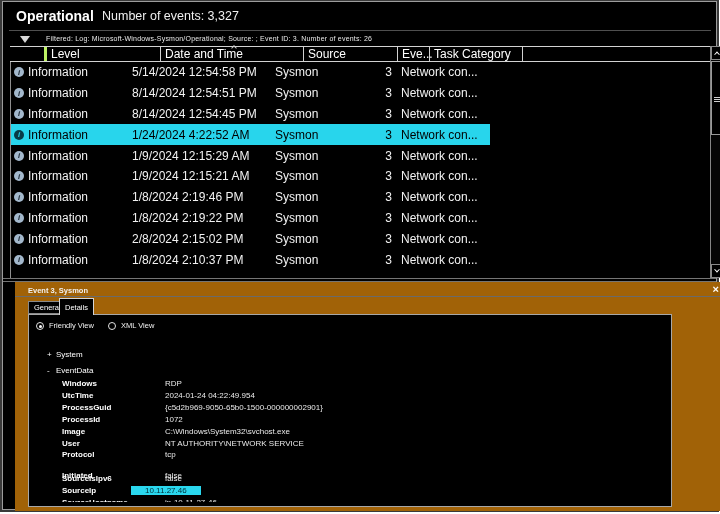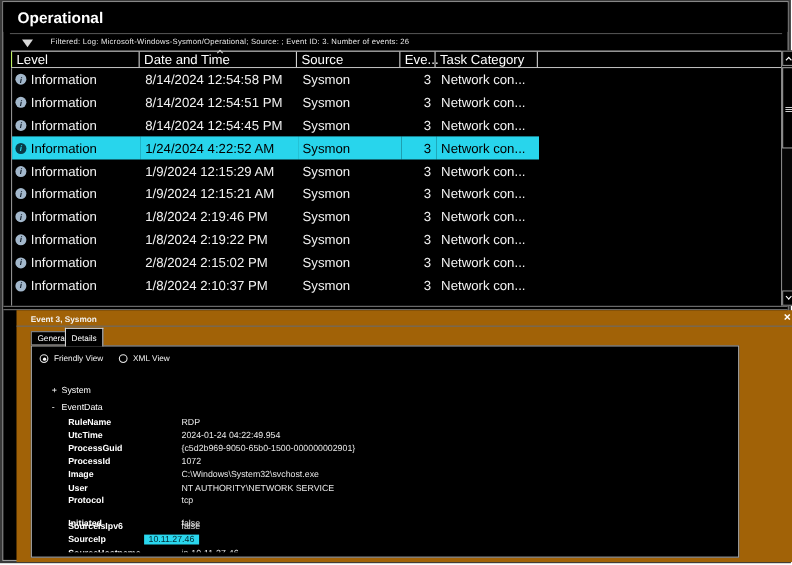--- a/index.html
+++ b/index.html
@@ -19,21 +19,21 @@
   .funnel { position:absolute; left:11px; top:5px; width:0; height:0;
             border-left:5px solid transparent; border-right:5px solid transparent;
             border-top:7px solid #d8d8d8; }
   .filter-text { position:absolute; left:37px; top:4px; color:#e9e9e9; font-size:7px; letter-spacing:.2px; }
 
   
   .grid-header { position:absolute; left:7px; top:44px; width:700px; height:16px; display:flex;
                  border-top:1px solid #d2d2d2; border-bottom:1px solid #d2d2d2; background:#000; }
   .hdr-cell { display:flex; align-items:center; color:#fff; font-size:12px; padding-left:4px;
               border-right:1px solid #d2d2d2; position:relative; height:100%; }
-  .hdr-cell:first-child { border-left:1px solid #bef264; }
+  .hdr-cell:first-child { border-left:3px solid #bef264;margin-left:34px; }
   .hdr-fill { flex:1; border-right:0; }
   .w-level{width:117px}.w-date{width:143px}.w-src{width:94px}.w-eid{width:32px}.w-task{width:93px}
   .sort-caret { position:absolute; left:50%; top:-1px; width:4px; height:4px;
                 border-left:1px solid #cfcfcf; border-top:1px solid #cfcfcf; transform:rotate(45deg); }
 
   
   .rows-area { position:absolute; left:7px; top:60px; width:700px; height:216px;
                border-left:1px solid #8f8f8f; background:#000; }
   .row { display:flex; height:20.8px; color:#f2f2f2; font-size:12px; }
   .cell { display:flex; align-items:center; height:100%; }
@@ -85,33 +85,34 @@
   .radio { position:absolute; width:8px; height:8px; border:1px solid #e3e3e3; border-radius:50%; top:7px; }
   .radio.sel::after { content:''; position:absolute; inset:1.5px; background:#fff; border-radius:50%; }
   .radio-label { position:absolute; top:6px; color:#f2f2f2; font-size:7.5px; }
 
   .tree { position:absolute; left:0; top:33px; width:660px; height:154px; overflow:hidden; }
   .t-node { position:absolute; left:18px; color:#fff; font-size:8px; font-weight:normal; }
   .t-node .tg { display:inline-block; width:9px; }
   .t-row { position:absolute; left:0; width:100%; height:12px; }
   .t-key { position:absolute; left:33px; color:#fff; font-size:8px; font-weight:bold; }
   .t-val { position:absolute; left:102px; color:#e9e9e9; font-size:8px; white-space:pre;padding-left:34px; }
-  .t-val.hl { background:#2ad7ee; color:#022b33; padding:0 4px; }
+  .t-val.hl { background:#2ad7ee; color:#022b33; padding:0 14px; }
 
   .vsb.detail { left:675px; top:24px; width:12px; height:156px; border:1px solid #b0b0b0; background:#000; }
   .vsb.detail .sb-box { border:0; height:13px; }
   .sb-thumb-light { position:absolute; left:1px; top:14px; width:8px; height:76px; background:#ececec; }
 </style>
 </head>
 <body>
 
 <div class="window">
 
   <div class="title-bar">
     <span class="pane-title">Operational</span>
+    <span class="events-count">Number of events: 3,327</span>
   </div>
 
   <div class="filter-bar">
     <span class="funnel"></span>
     <span class="filter-text">Filtered: Log: Microsoft-Windows-Sysmon/Operational; Source: ; Event ID: 3. Number of events: 26</span>
   </div>
 
   <div class="grid-header">
     <div class="hdr-cell w-level">Level</div>
     <div class="hdr-cell w-date">
@@ -125,21 +126,21 @@
   </div>
 
   <div class="rows-area" id="rows">
       <div class="row">
         <div class="cell c-level">
           <span class="info-icon">
             <span>i</span>
           </span>
           <span>Information</span>
         </div>
-        <div class="cell c-date">8/14/2024 12:54:58 PM</div>
+        <div class="cell c-date">5/14/2024 12:54:58 PM</div>
         <div class="cell c-src">Sysmon</div>
         <div class="cell c-eid">3</div>
         <div class="cell c-task">Network con...</div>
         <div class="cell c-fill"></div>
       </div>
       <div class="row">
         <div class="cell c-level">
           <span class="info-icon">
             <span>i</span>
           </span>
@@ -285,21 +286,21 @@
         <span class="radio sel" style="left:7px"></span>
         <span class="radio-label" style="left:20px">Friendly View</span>
         <span class="radio" style="left:79px"></span>
         <span class="radio-label" style="left:92px">XML View</span>
       </div>
 
       <div class="tree" id="tree">
           <div class="t-node" style="top: 2px;"><span class="tg">+</span><span>System</span></div>
           <div class="t-node" style="top: 18px;"><span class="tg">-</span><span>EventData</span></div>
           <div class="t-row" style="top: 31px;">
-            <span class="t-key">RuleName</span>
+            <span class="t-key">Windows</span>
             <span class="t-val">RDP</span>
           </div>
           <div class="t-row" style="top: 42.9px;">
             <span class="t-key">UtcTime</span>
             <span class="t-val">2024-01-24 04:22:49.954</span>
           </div>
           <div class="t-row" style="top: 54.8px;">
             <span class="t-key">ProcessGuid</span>
             <span class="t-val">{c5d2b969-9050-65b0-1500-000000002901}</span>
           </div>

